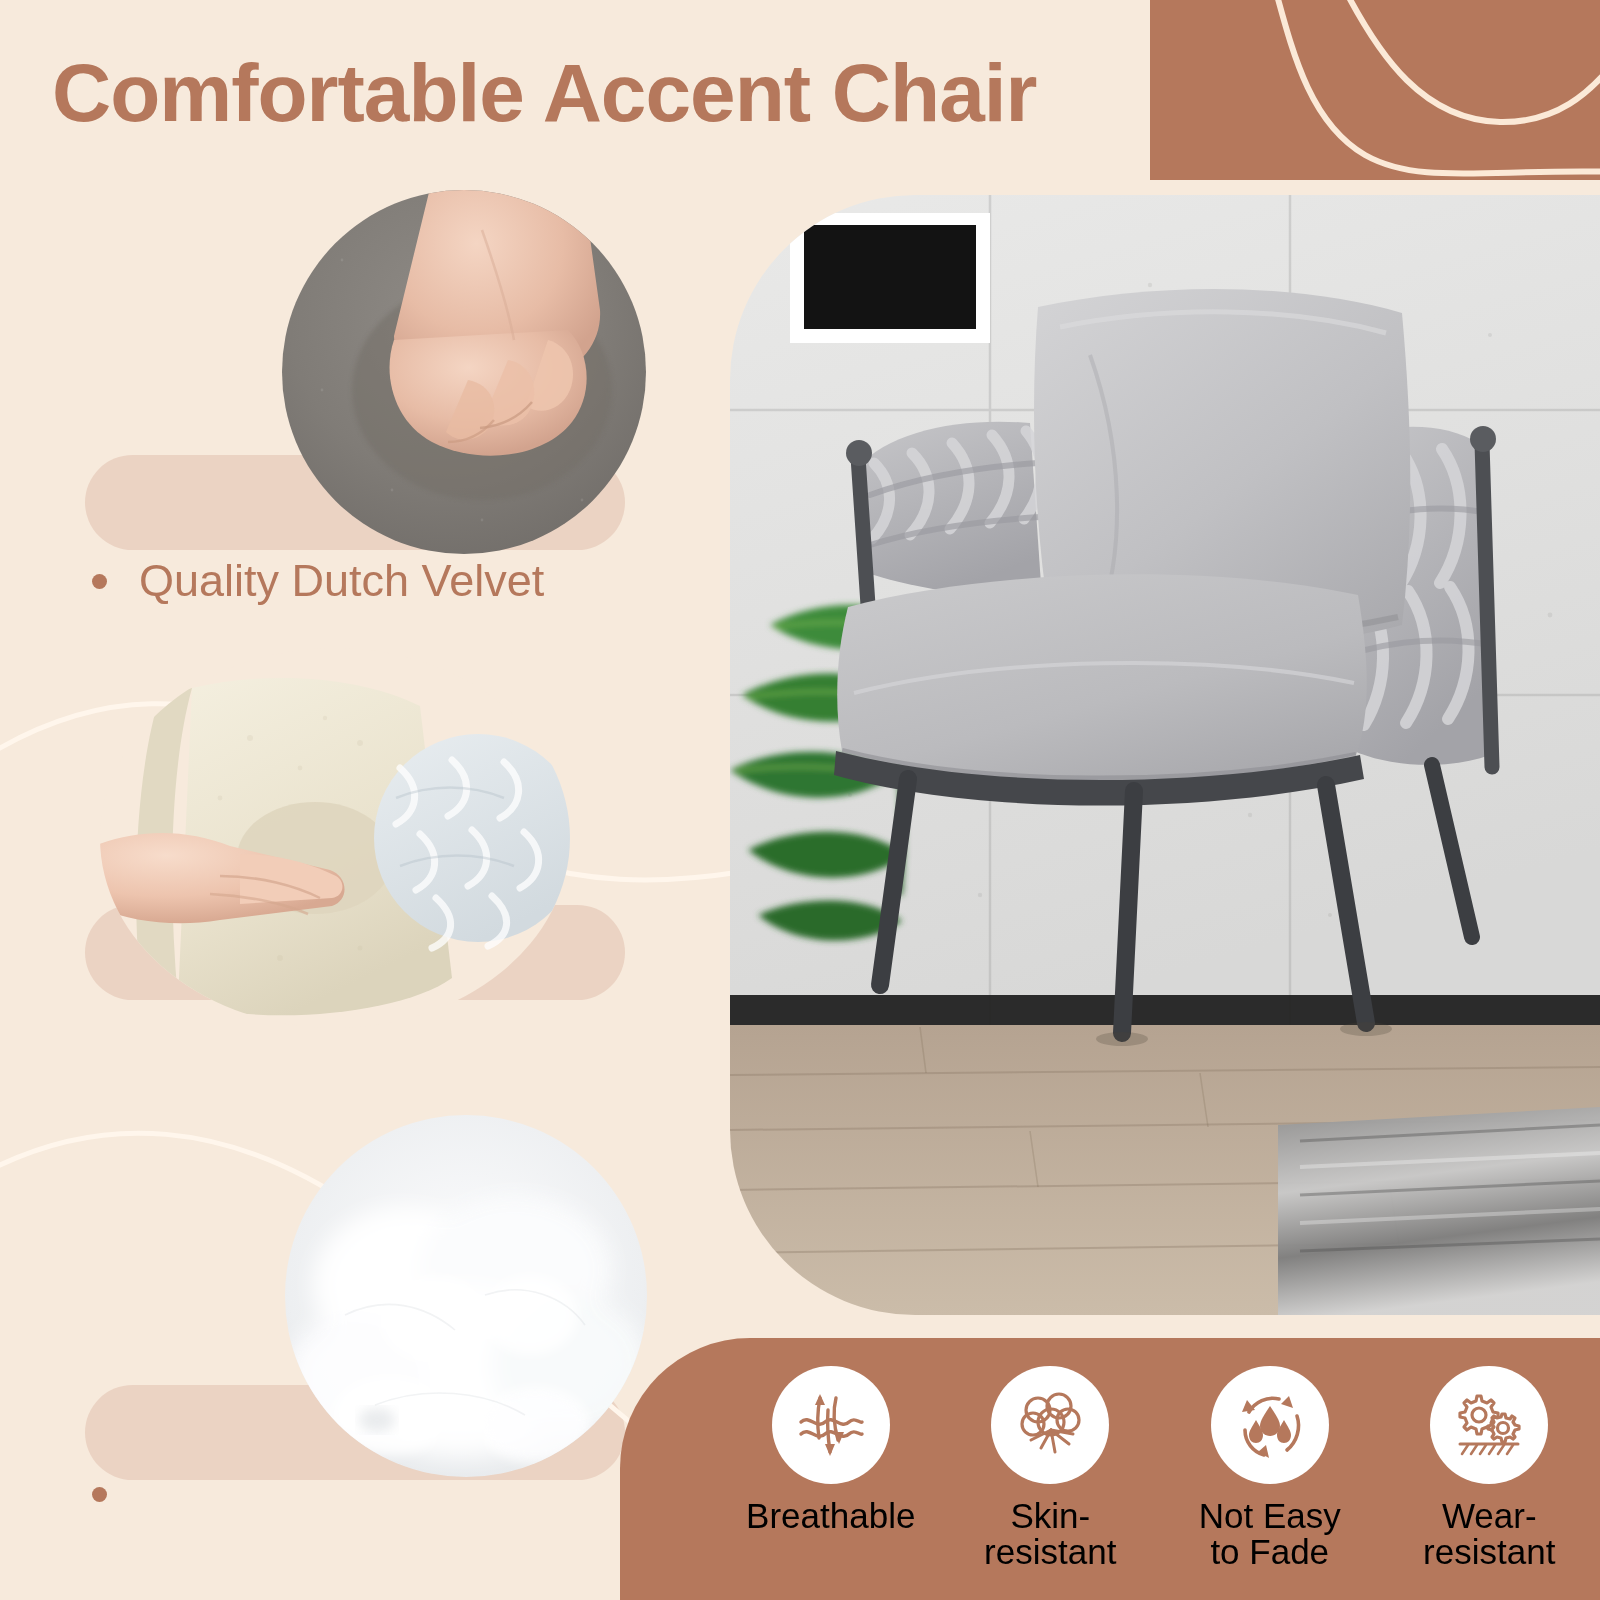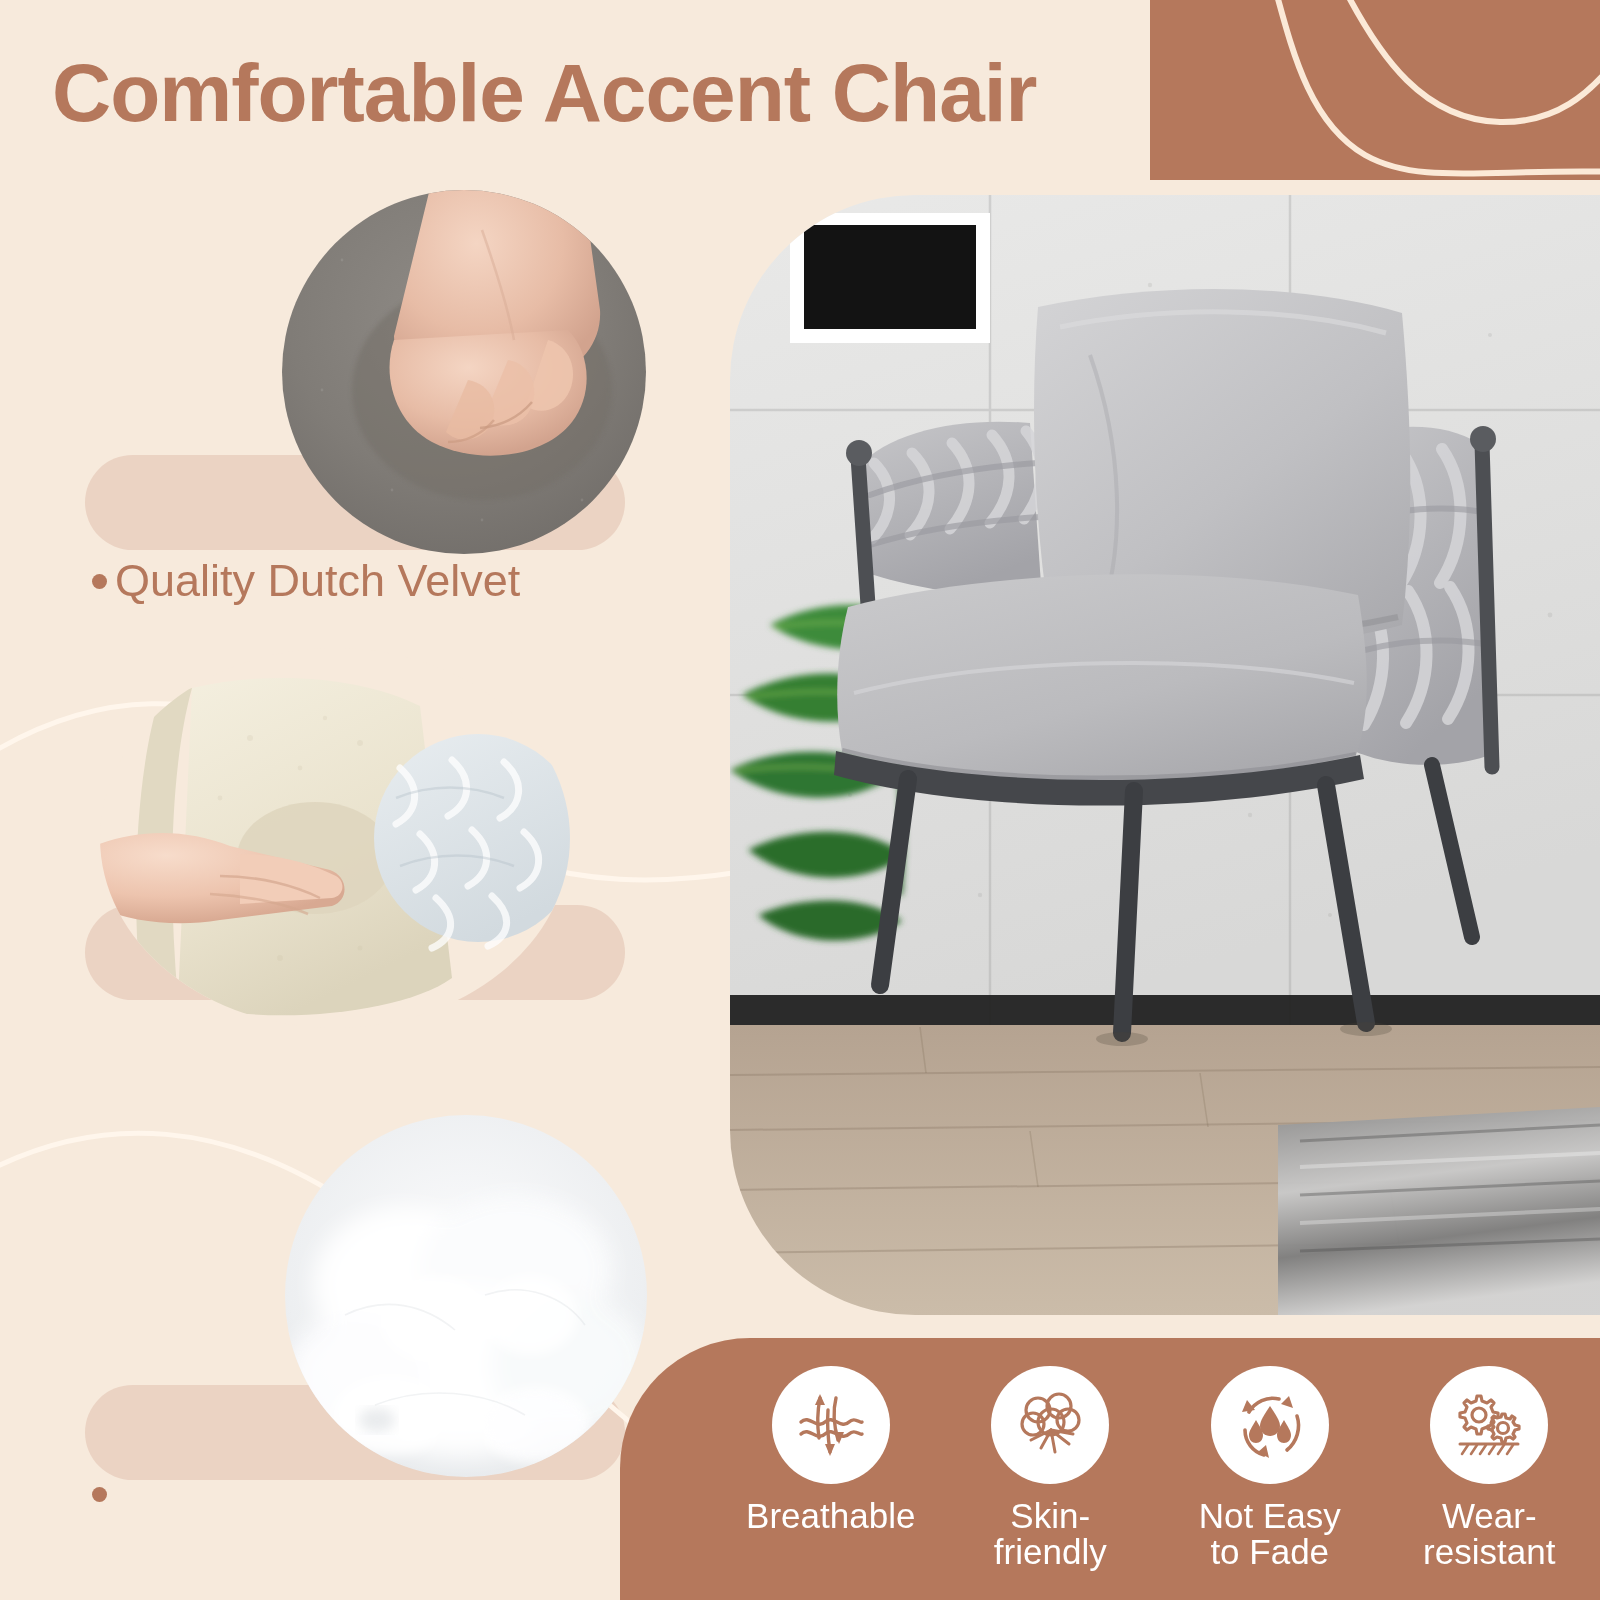--- a/index.html
+++ b/index.html
@@ -46,21 +46,21 @@
 
   
   .feature-circle {
     position:absolute; border-radius:50%; overflow:hidden;
   }
   .fc-velvet { left:282px; top:190px; width:364px; height:364px; }
   .fc-sponge { left:100px; top:648px; width:470px; height:380px; border-radius:50%; }
   .fc-cotton { left:285px; top:1115px; width:362px; height:362px; }
 
   .bullet-row {
-    position:absolute; display:flex; align-items:center; gap:8px;
+    position:absolute; display:flex; align-items:center; gap:32px;
     color:#B5785C; font-size:45px; font-weight:normal; white-space:nowrap;
   }
   .bullet-dot {
     width:15px; height:15px; border-radius:50%; background:#B5785C;
     flex:0 0 auto; margin-left:14px;
   }
   .br-1 { left:78px; top:555px; }
   .br-2 { left:78px; top:1008px; }
   .br-3 { left:78px; top:1487px; }
 
@@ -82,21 +82,21 @@
   }
   .badge {
     flex:1 1 0; display:flex; flex-direction:column; align-items:center;
     min-width:0;
   }
   .badge-circle {
     width:118px; height:118px; border-radius:50%; background:#FFFFFF;
     display:flex; align-items:center; justify-content:center; flex:0 0 auto;
   }
   .badge-label {
-    margin-top:14px; color:#ffffff; font-size:35px; line-height:1.02;
+    margin-top:14px; color:#000000; font-size:35px; line-height:1.02;
     text-align:center; font-weight:normal; white-space:pre-line;
   }
 </style>
 </head>
 <body>
 
 <div class="stage">
 
   <div class="header-block">
     <svg width="450" height="180" viewBox="0 0 450 180">
@@ -479,21 +479,21 @@
             <g fill="none" stroke="#B5785C" stroke-width="3" stroke-linecap="round">
               <path d="M 40 44 L 30 62"></path>
               <path d="M 40 44 L 44 66"></path>
               <path d="M 40 44 L 58 58"></path>
               <path d="M 40 44 L 20 54"></path>
               <path d="M 40 44 L 62 48"></path>
             </g>
           </svg>
         </div>
         <div class="badge-label">Skin-
-friendly</div>
+resistant</div>
       </div>
 
       <div class="badge">
         <div class="badge-circle">
           <svg width="78" height="78" viewBox="0 0 78 78">
             <g fill="#B5785C">
               <path d="M 39 20 C 45 29, 49 35, 49 40 C 49 46, 44 50, 39 50 C 34 50, 29 46, 29 40 C 29 35, 33 29, 39 20 Z"></path>
               <path d="M 25 34 C 29 41, 32 45, 32 49 C 32 54, 29 57, 25 57 C 21 57, 18 54, 18 49 C 18 45, 21 41, 25 34 Z"></path>
               <path d="M 53 34 C 57 41, 60 45, 60 49 C 60 54, 57 57, 53 57 C 49 57, 46 54, 46 49 C 46 45, 49 41, 53 34 Z"></path>
             </g>

